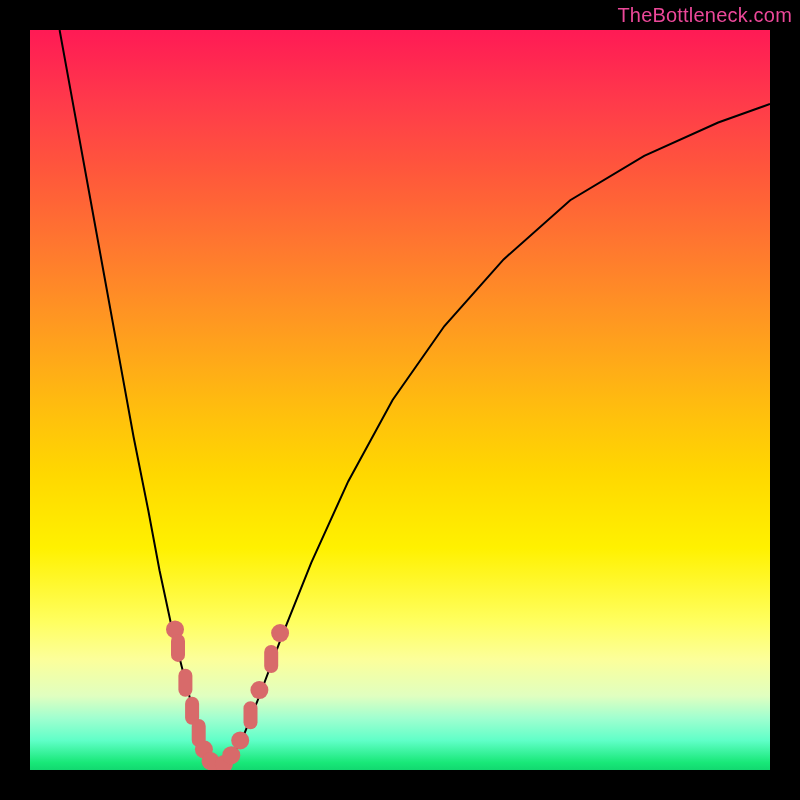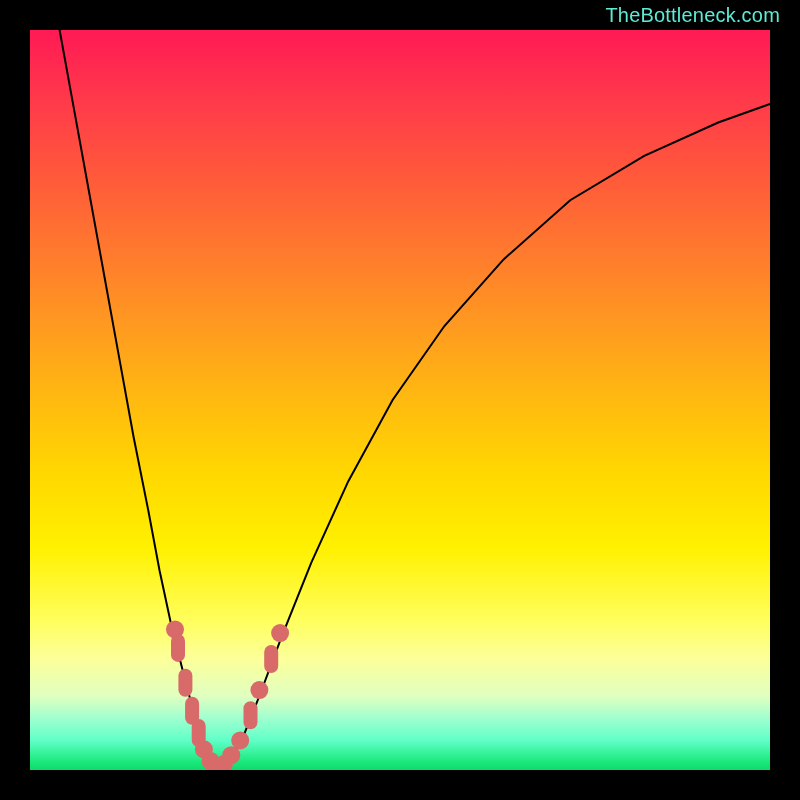--- a/index.html
+++ b/index.html
@@ -68,22 +68,22 @@
     fill: #d86a6a;
     stroke: none;
   }
   .dot-long {
     fill: #d86a6a;
     stroke: none;
   }
   .watermark {
     position: absolute;
     top: 4px;
-    right: 20px;
-    color: #5eead4;
+    right: 8px;
+    color: #ec4899;
     font-size: 20px;
     font-weight: 500;
     letter-spacing: 0.2px;
   }
 </style>
 </head>
 <body>
 
 <div class="frame">
 

